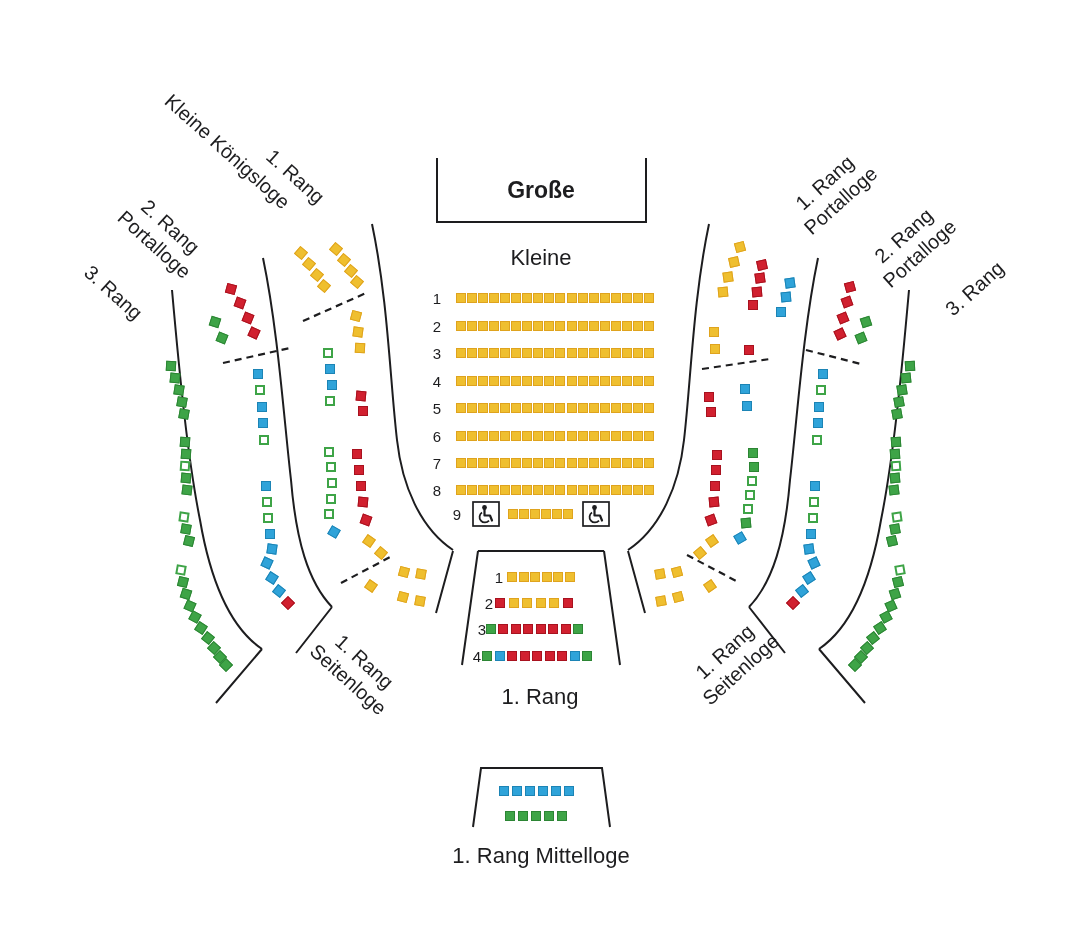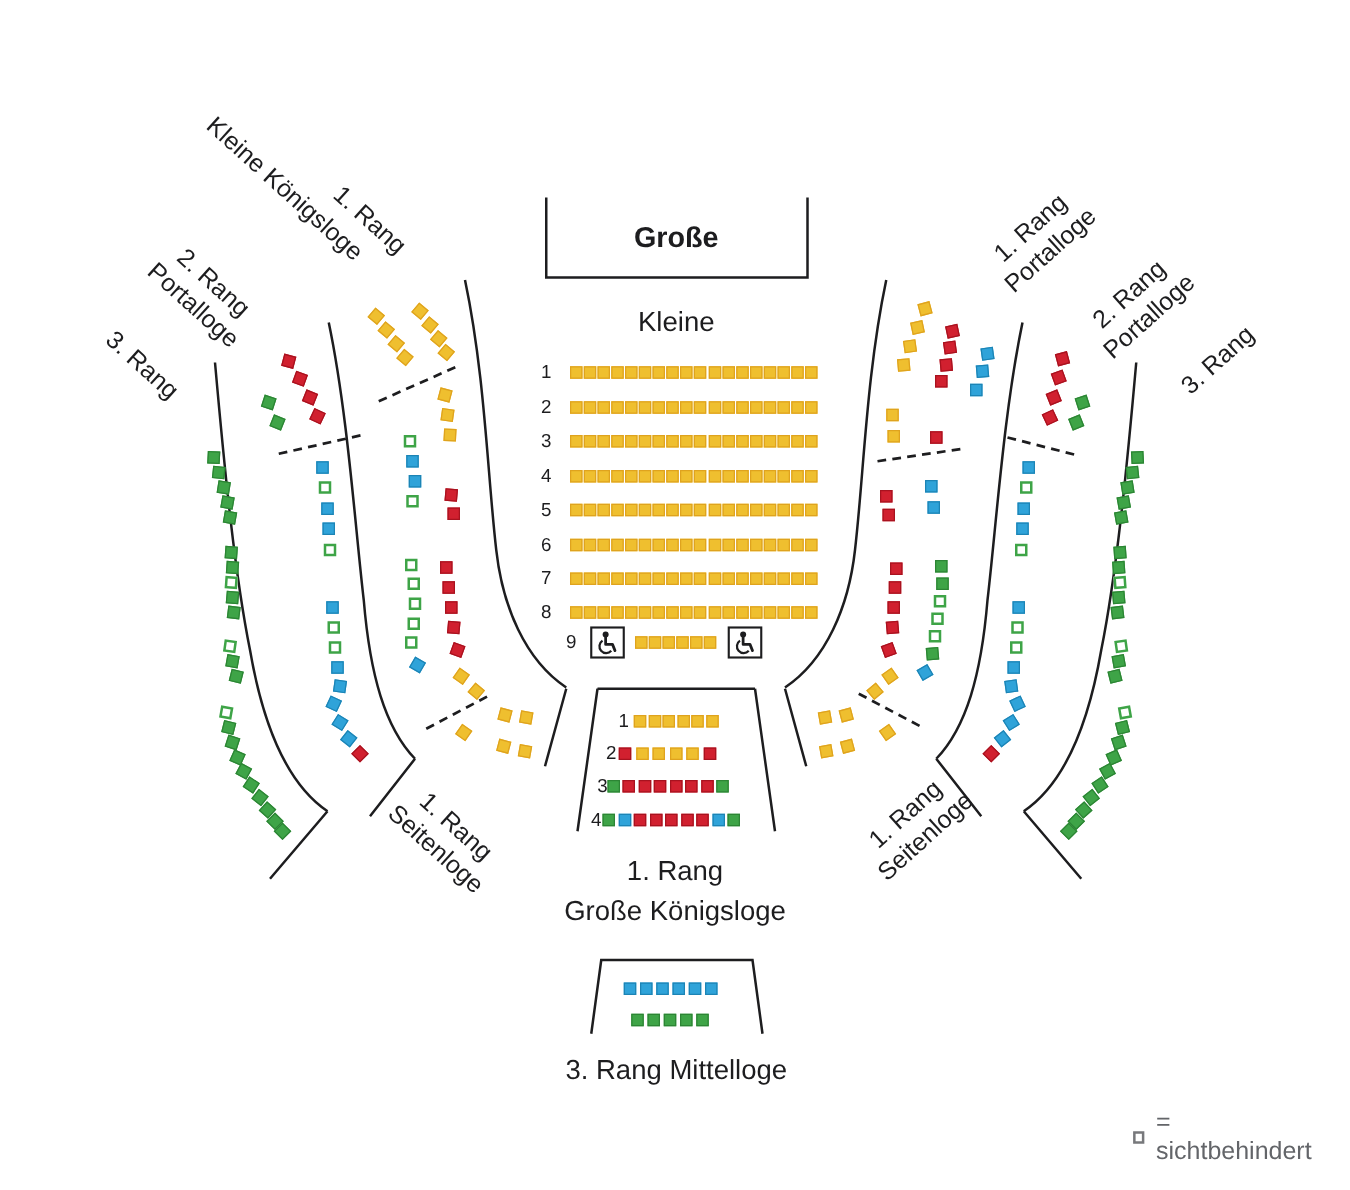--- a/index.html
+++ b/index.html
@@ -57,27 +57,22 @@
       <rect x="1" y="1" width="26" height="24" fill="#ffffff" stroke="#1d1d1f" stroke-width="1.7"></rect>
       <circle cx="12.5" cy="6.5" r="2.4" fill="#1d1d1f"></circle>
       <path d="M12.5 8.5 L12.5 14.5 L18 14.5 L20 19.5" stroke="#1d1d1f" stroke-width="2.2" fill="none" stroke-linecap="round" stroke-linejoin="round"></path>
       <path d="M10 11.5 A5.4 5.4 0 1 0 17 19.6" stroke="#1d1d1f" stroke-width="1.8" fill="none"></path>
     </g>
   </svg>
 
   <div class="lbl bold" style="left:541px;top:190px;">Große</div>
   <div class="lbl" style="left:541px;top:258px;">Kleine</div>
   <div class="lbl" style="left:540px;top:697px;">1. Rang</div>
-  <div class="lbl" style="left:540px;top:729px;">Große Königsloge</div>
-  <div class="lbl" style="left:541px;top:856px;">3. Rang Mittelloge</div>
-
-  <div class="legend" style="left:1050px;top:910px;">
-    <span class="legend-box"></span>
-    <span>= sichtbehindert</span>
-  </div>
+  <div class="lbl" style="left:541px;top:856px;">1. Rang Mittelloge</div>
+
 
   <div id="labels-layer">
       <div class="rot-label" style="left: 227px; top: 152px; transform: translate(-50%, -50%) rotate(42deg);">
         <div>Kleine Königsloge</div>
       </div>
       <div class="rot-label" style="left: 295px; top: 177px; transform: translate(-50%, -50%) rotate(42deg);">
         <div>1. Rang</div>
       </div>
       <div class="rot-label" style="left: 162px; top: 236px; transform: translate(-50%, -50%) rotate(42deg);">
         <div>2. Rang</div>

